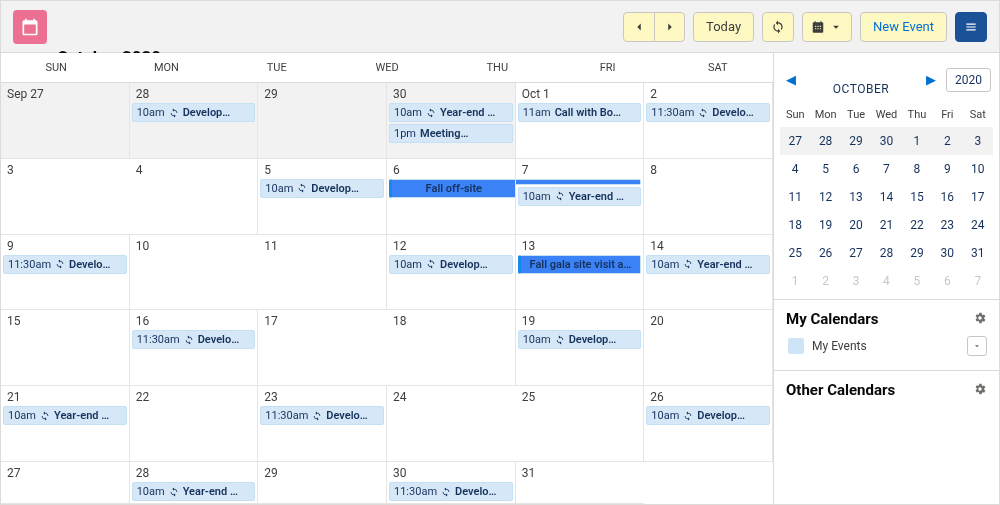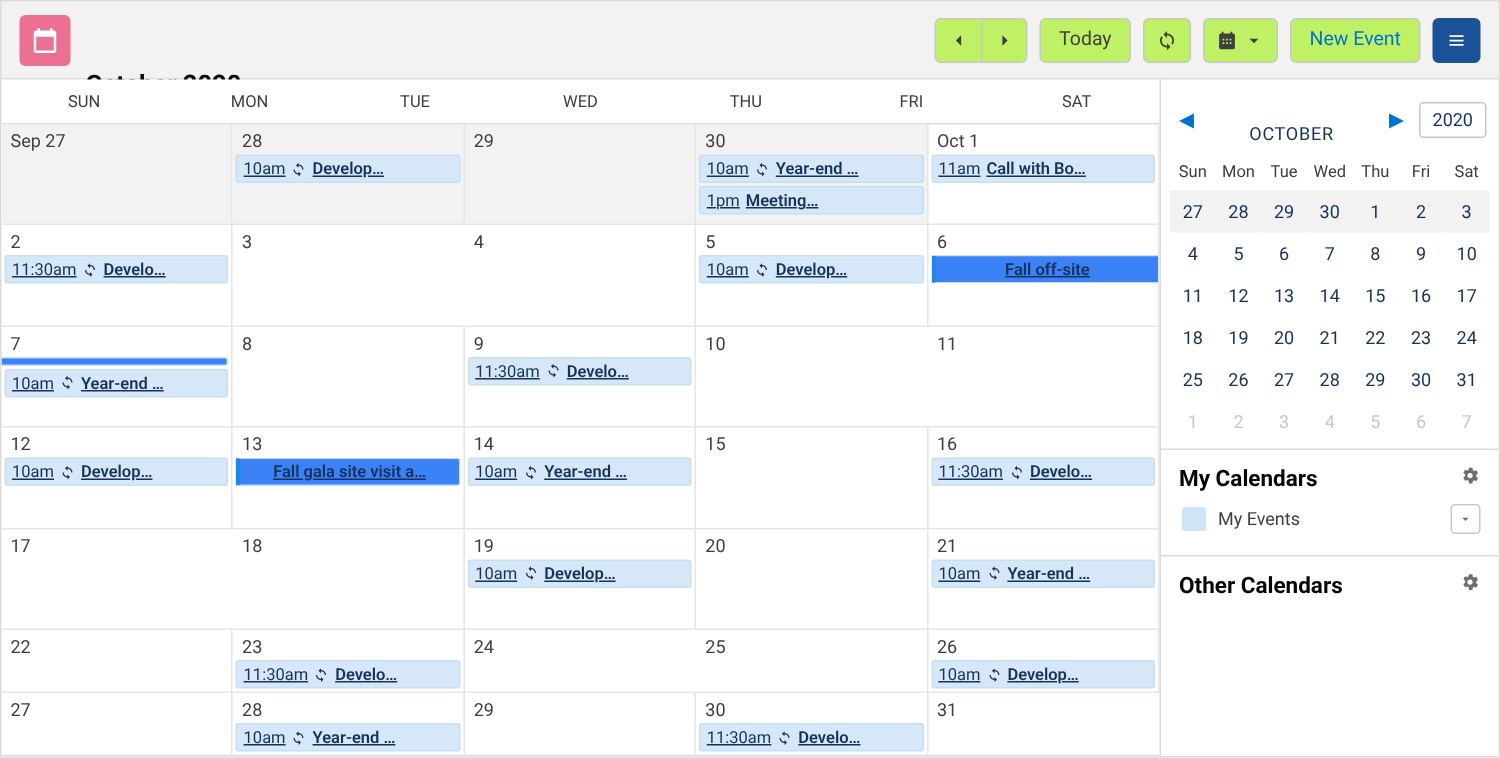--- a/index.html
+++ b/index.html
@@ -30,21 +30,21 @@
     margin-right: 10px;
   }
   .app-icon svg { width: 20px; height: 20px; fill: #fff; }
   .app-title-block { display: flex; flex-direction: column; gap: 46px; }
   .app-subtitle { font-size: 12px; color: #3e3e3c; }
   .app-title { font-size: 17px; font-weight: 700; color: #080707; }
   .header-actions { margin-left: auto; display: flex; gap: 8px; align-items: center; }
   .btn-group, .btn {
     display: flex; align-items: center;
     border: 1px solid #c9c7c5;
-    background: #bef264;
+    background: #fef9c3;
     border-radius: 4px;
     height: 30px;
   }
   .btn { padding: 0 12px; cursor: pointer; font-size: 13px; color: #0070d2; }
   .btn.plain { color: #3e3e3c; }
   .btn-group .seg {
     height: 30px; width: 30px;
     display: flex; align-items: center; justify-content: center;
     cursor: pointer;
     color: #3e3e3c;
@@ -76,38 +76,38 @@
   }
   .dow {
     text-align: center;
     font-size: 11px;
     color: #3e3e3c;
     display: flex; align-items: center; justify-content: center;
   }
   .month-grid {
     flex: 1;
     display: grid;
-    grid-template-columns: repeat(5, 1fr);
+    grid-template-columns: repeat(6, 1fr);
     grid-template-rows: repeat(5, 1fr);
   }
   .day-cell {
     border-right: 1px solid #e5e5e5;
     border-bottom: 1px solid #e5e5e5;
     padding: 2px 2px;
     position: relative;
     overflow: hidden;
   }
   .day-cell:nth-child(7n) { border-right: none; }
   .day-cell.prev { background: #f3f2f2; }
   .day-num {
     font-size: 12px;
     color: #3e3e3c;
     padding: 2px 4px;
   }
-  .events { display: flex; flex-direction: column; gap: 2px; text-decoration: underline; }
+  .events { display: flex; flex-direction: column; gap: 2px; }
   .event {
     background: #d6e8f7;
     border: 1px solid #c5dff3;
     border-radius: 2px;
     font-size: 11px;
     padding: 2px 4px;
     color: #16325c;
     display: flex; align-items: center; gap: 4px;
     white-space: nowrap; overflow: hidden; text-overflow: ellipsis;
     cursor: pointer;

